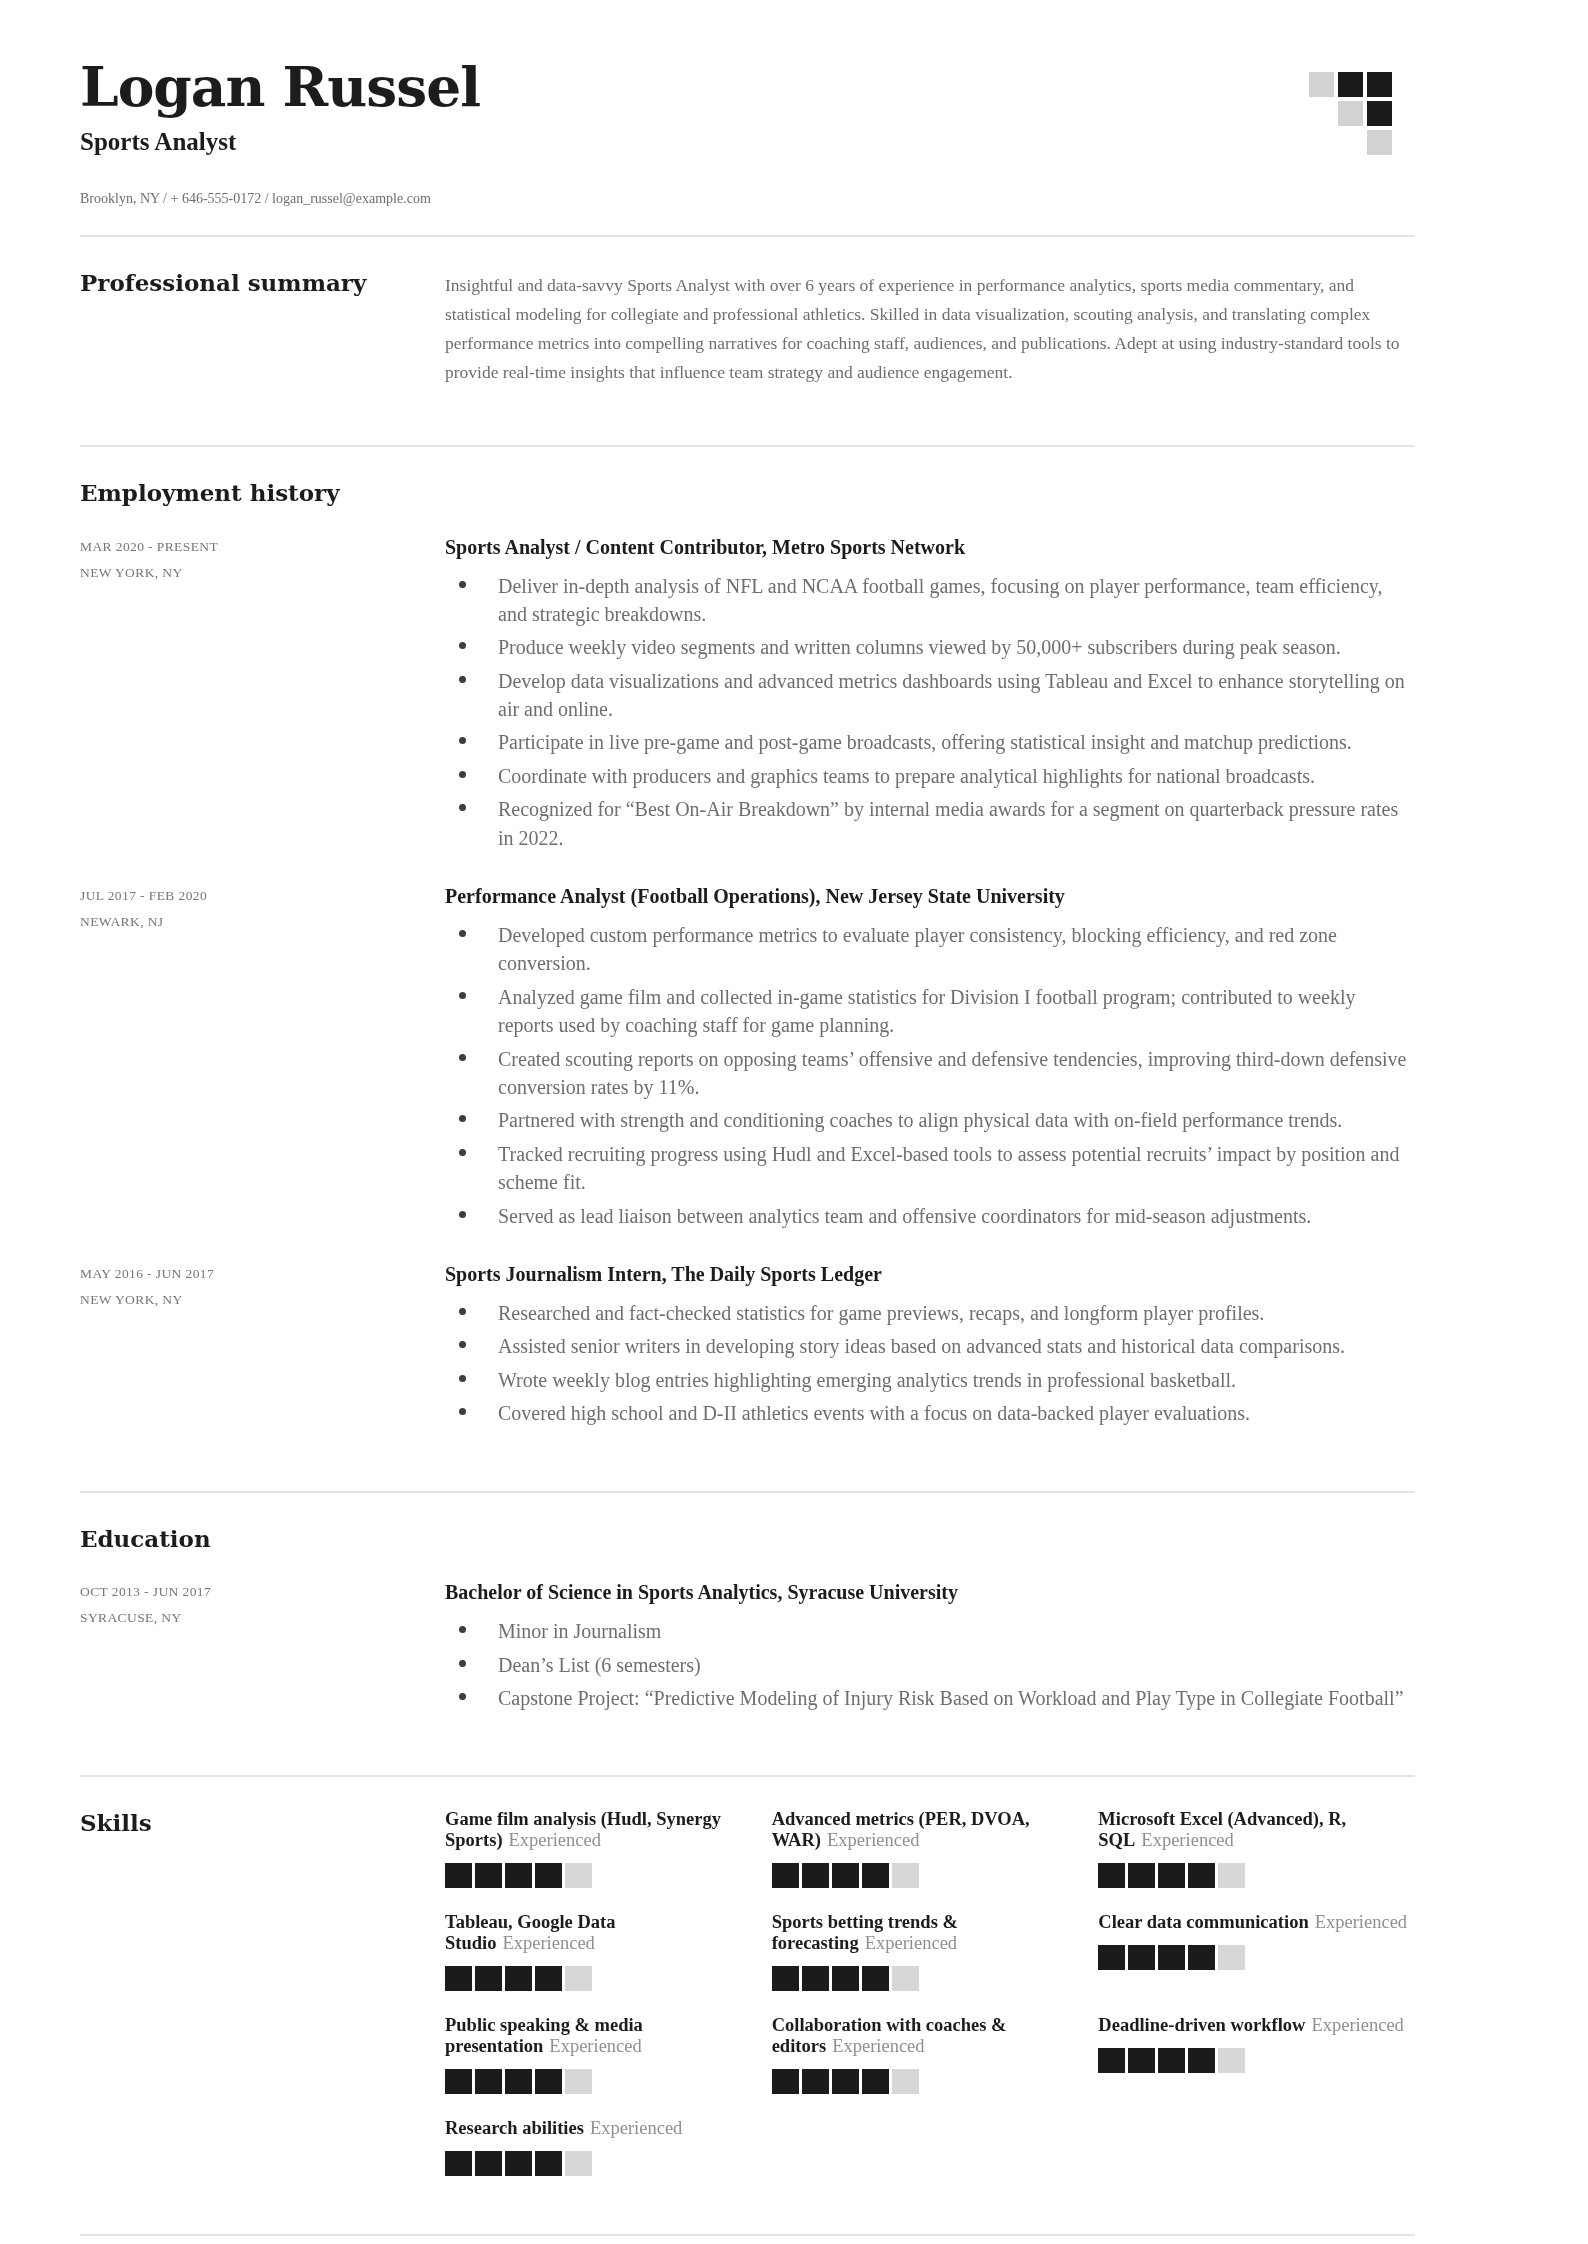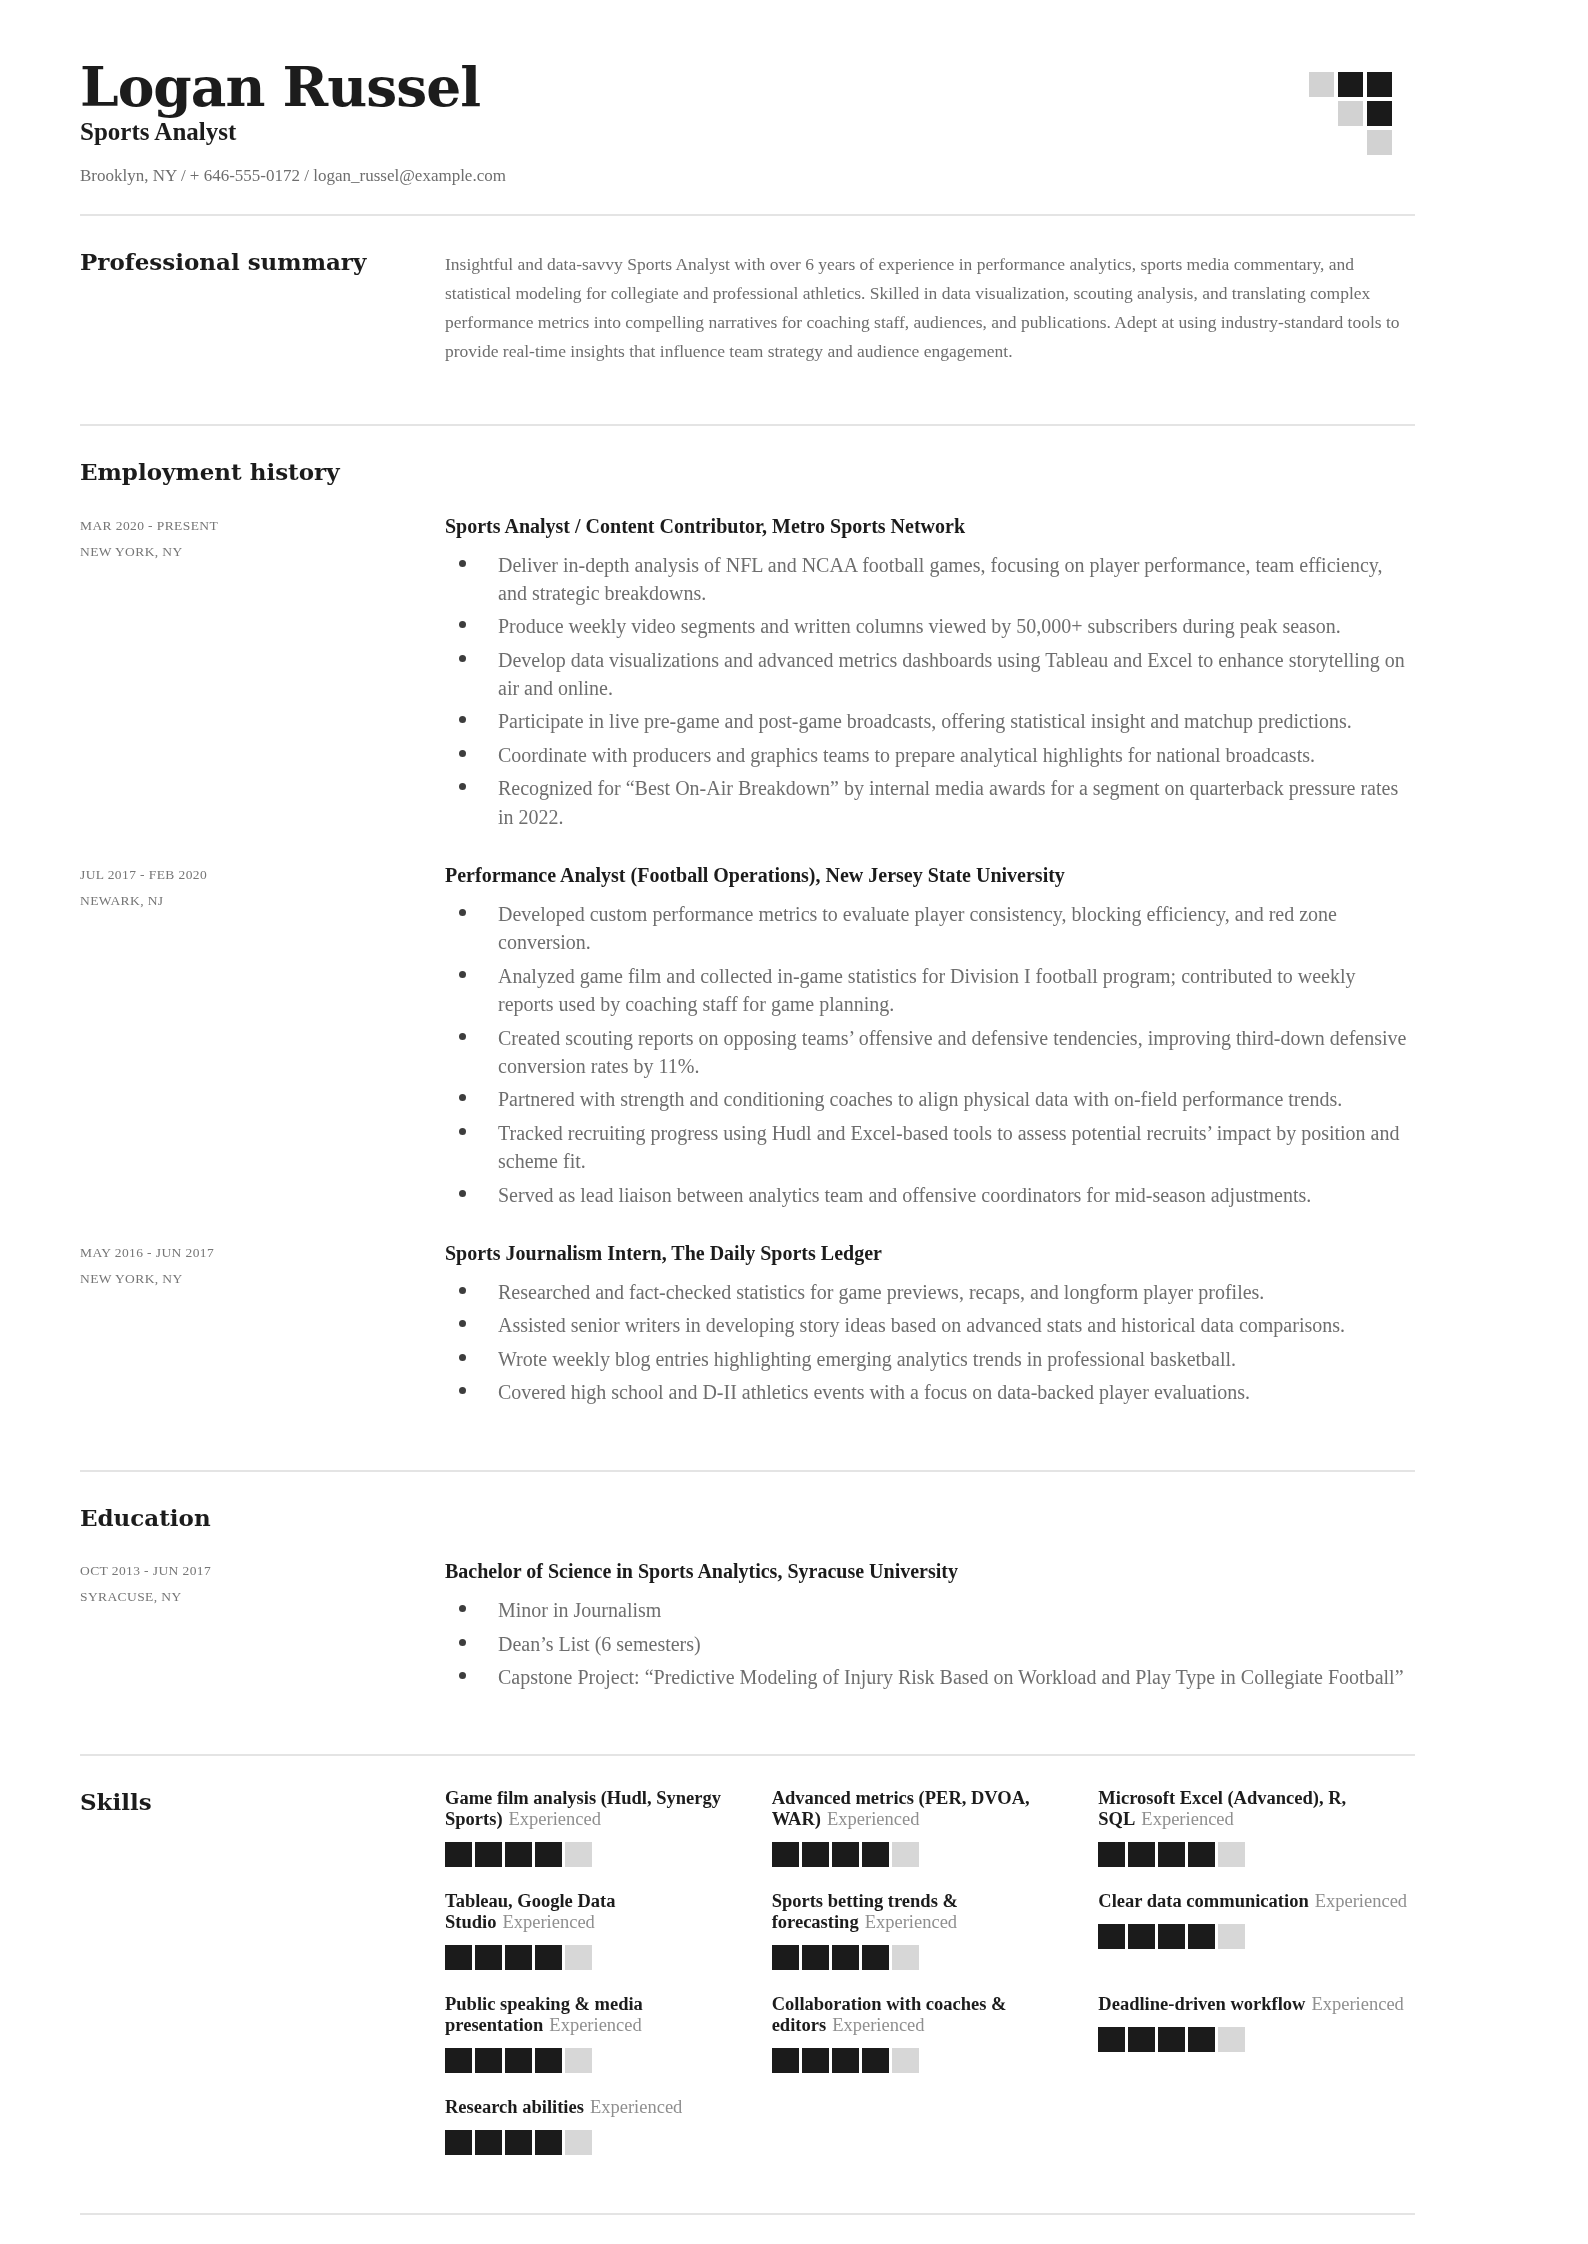--- a/index.html
+++ b/index.html
@@ -12,22 +12,22 @@
     font-family:"Liberation Serif","DejaVu Serif",serif;
     color:#1c1c1c;
   }
   
   .header { position:relative; padding:56px 57px 0 80px; }
   .name {
     font-family:"DejaVu Serif","Liberation Serif",serif;
     font-size:55px; font-weight:700; line-height:1.12; letter-spacing:-1px;
     margin:0;
   }
-  .subtitle { font-size:25px; font-weight:700; margin-top:0; }
-  .contact { font-size:17px; color:#6e6e6e; margin-top:20px; }
+  .subtitle { font-size:25px; font-weight:700; margin-top:10px; }
+  .contact { font-size:14px; color:#6e6e6e; margin-top:35px; }
   .logo {
     position:absolute; top:72px; right:80px;
     display:grid; grid-template-columns:repeat(3,25px); grid-auto-rows:25px; gap:4px;
   }
   .logo-cell.dark  { background:#1a1a1a; }
   .logo-cell.light { background:#d2d2d2; }
   .logo-cell.none  { background:transparent; }
 
   
   .divider { height:2px; background:#e4e4e4; margin:28px 57px 0 80px; }

